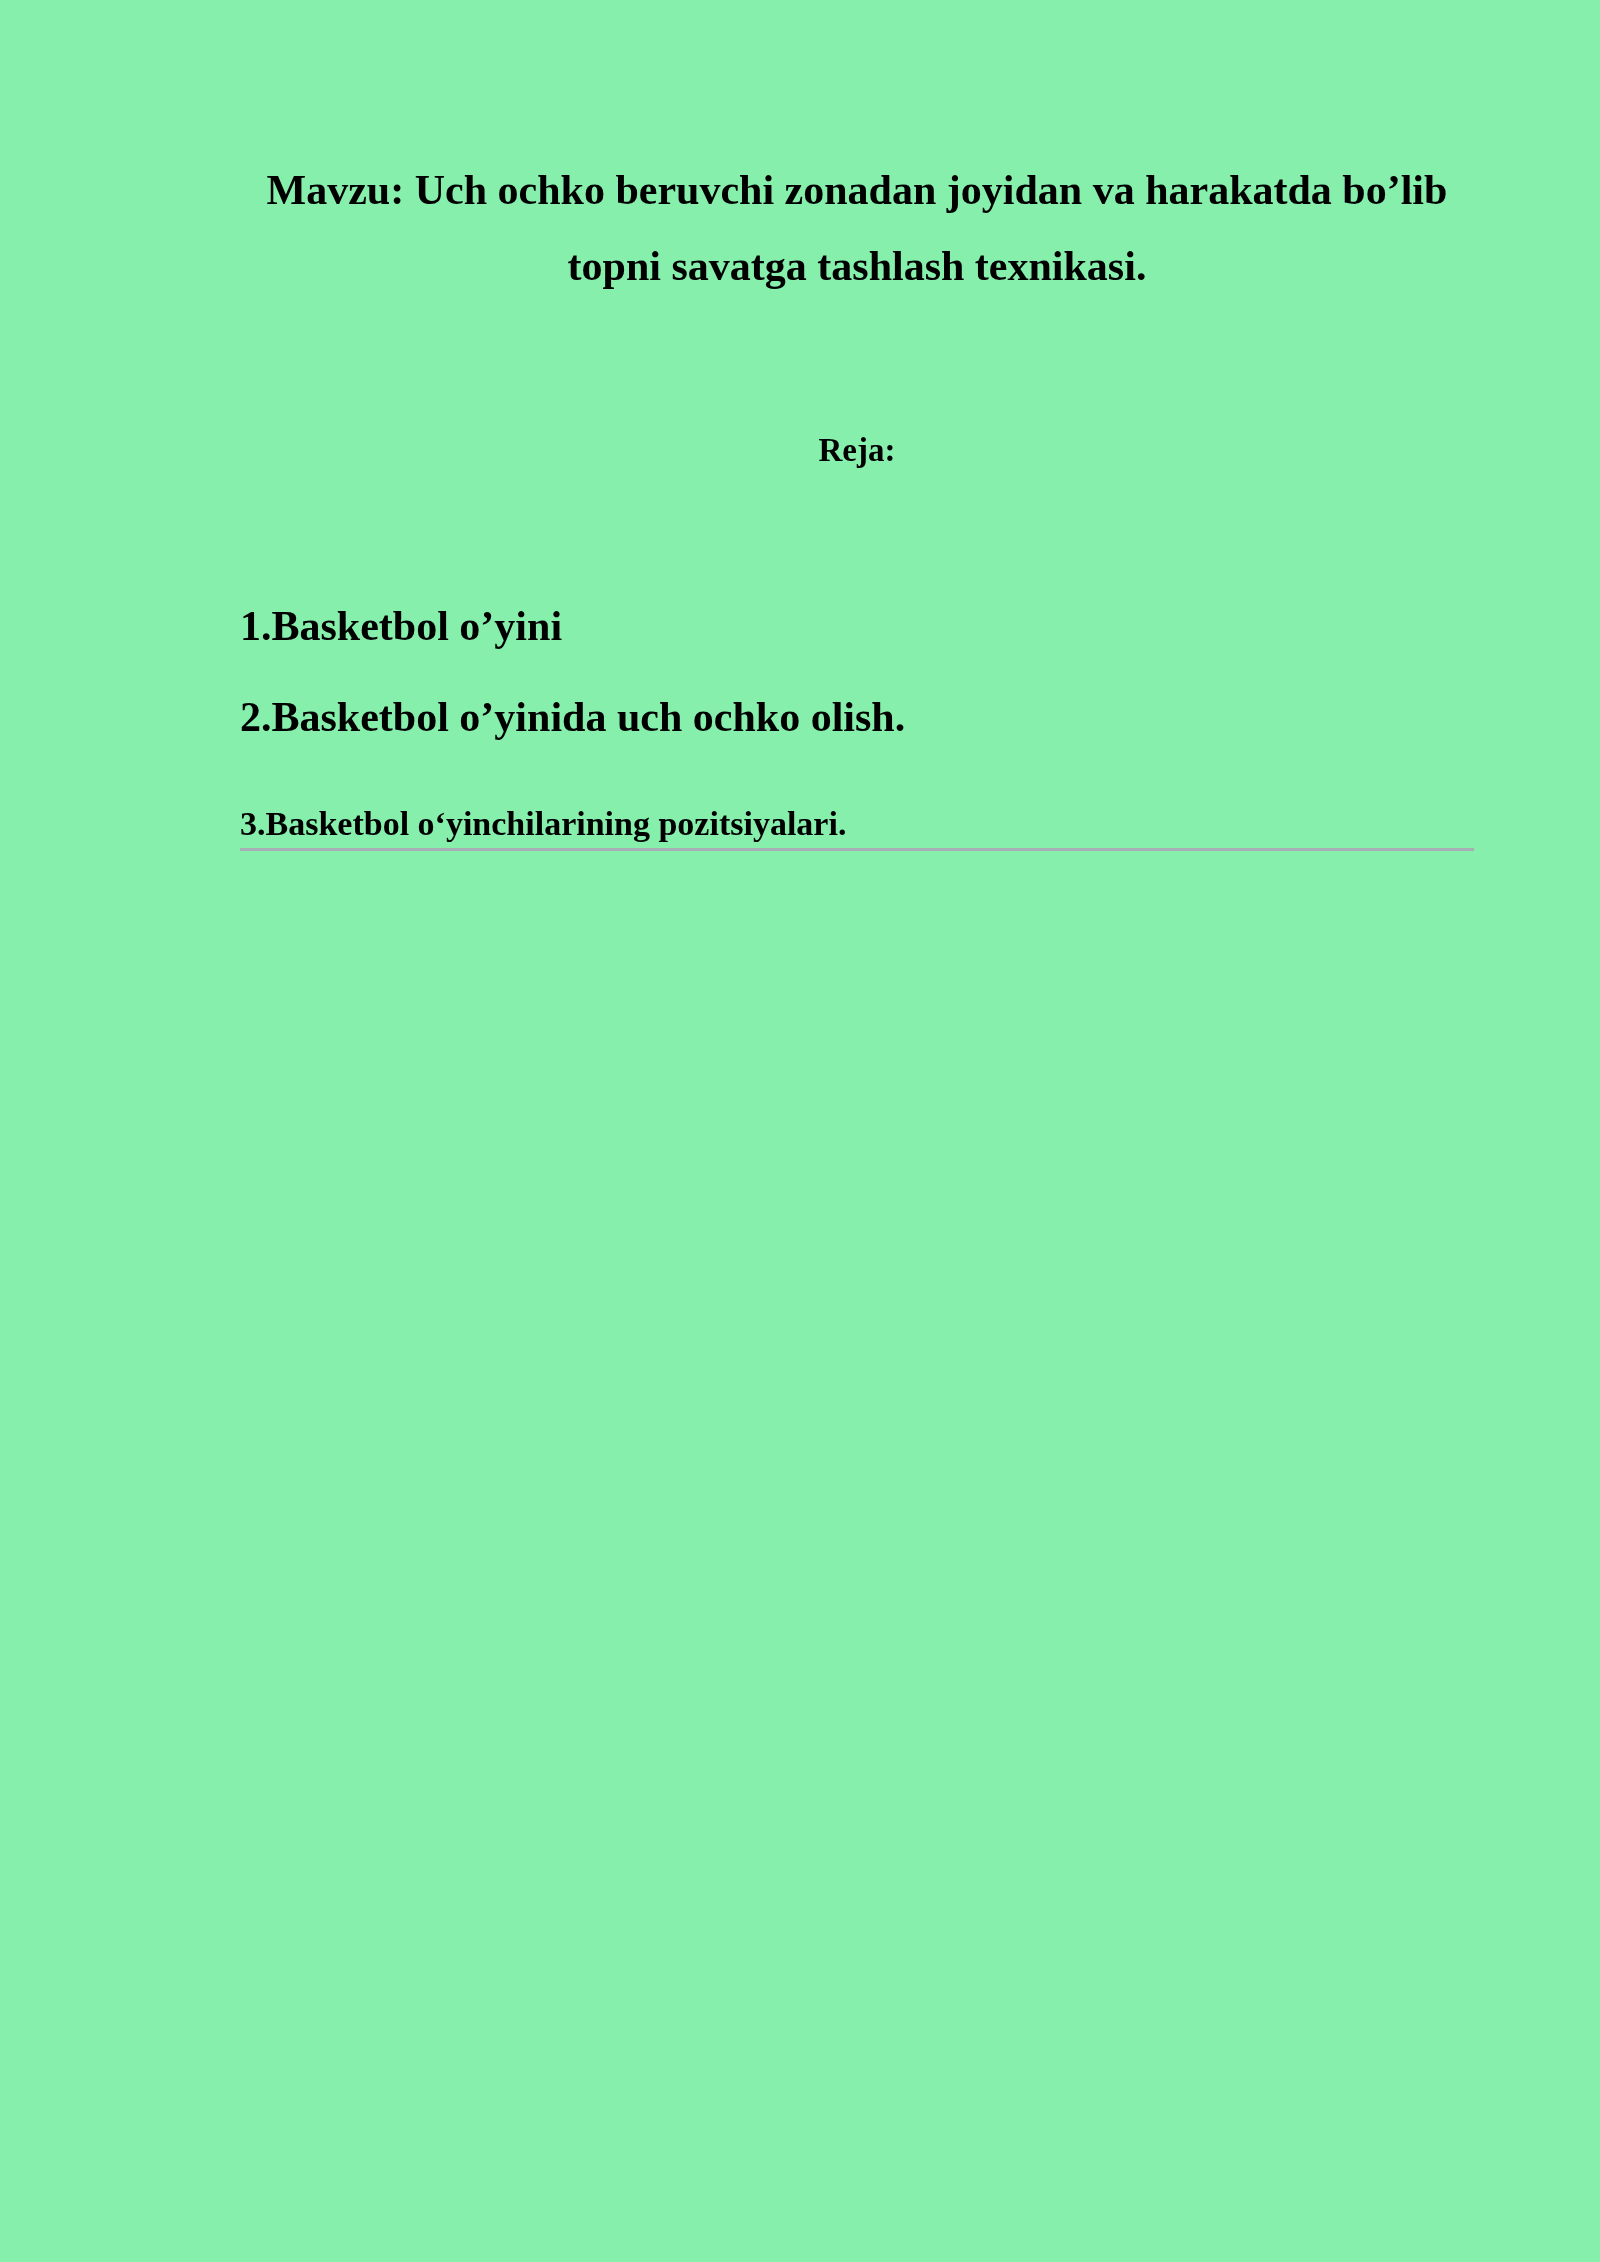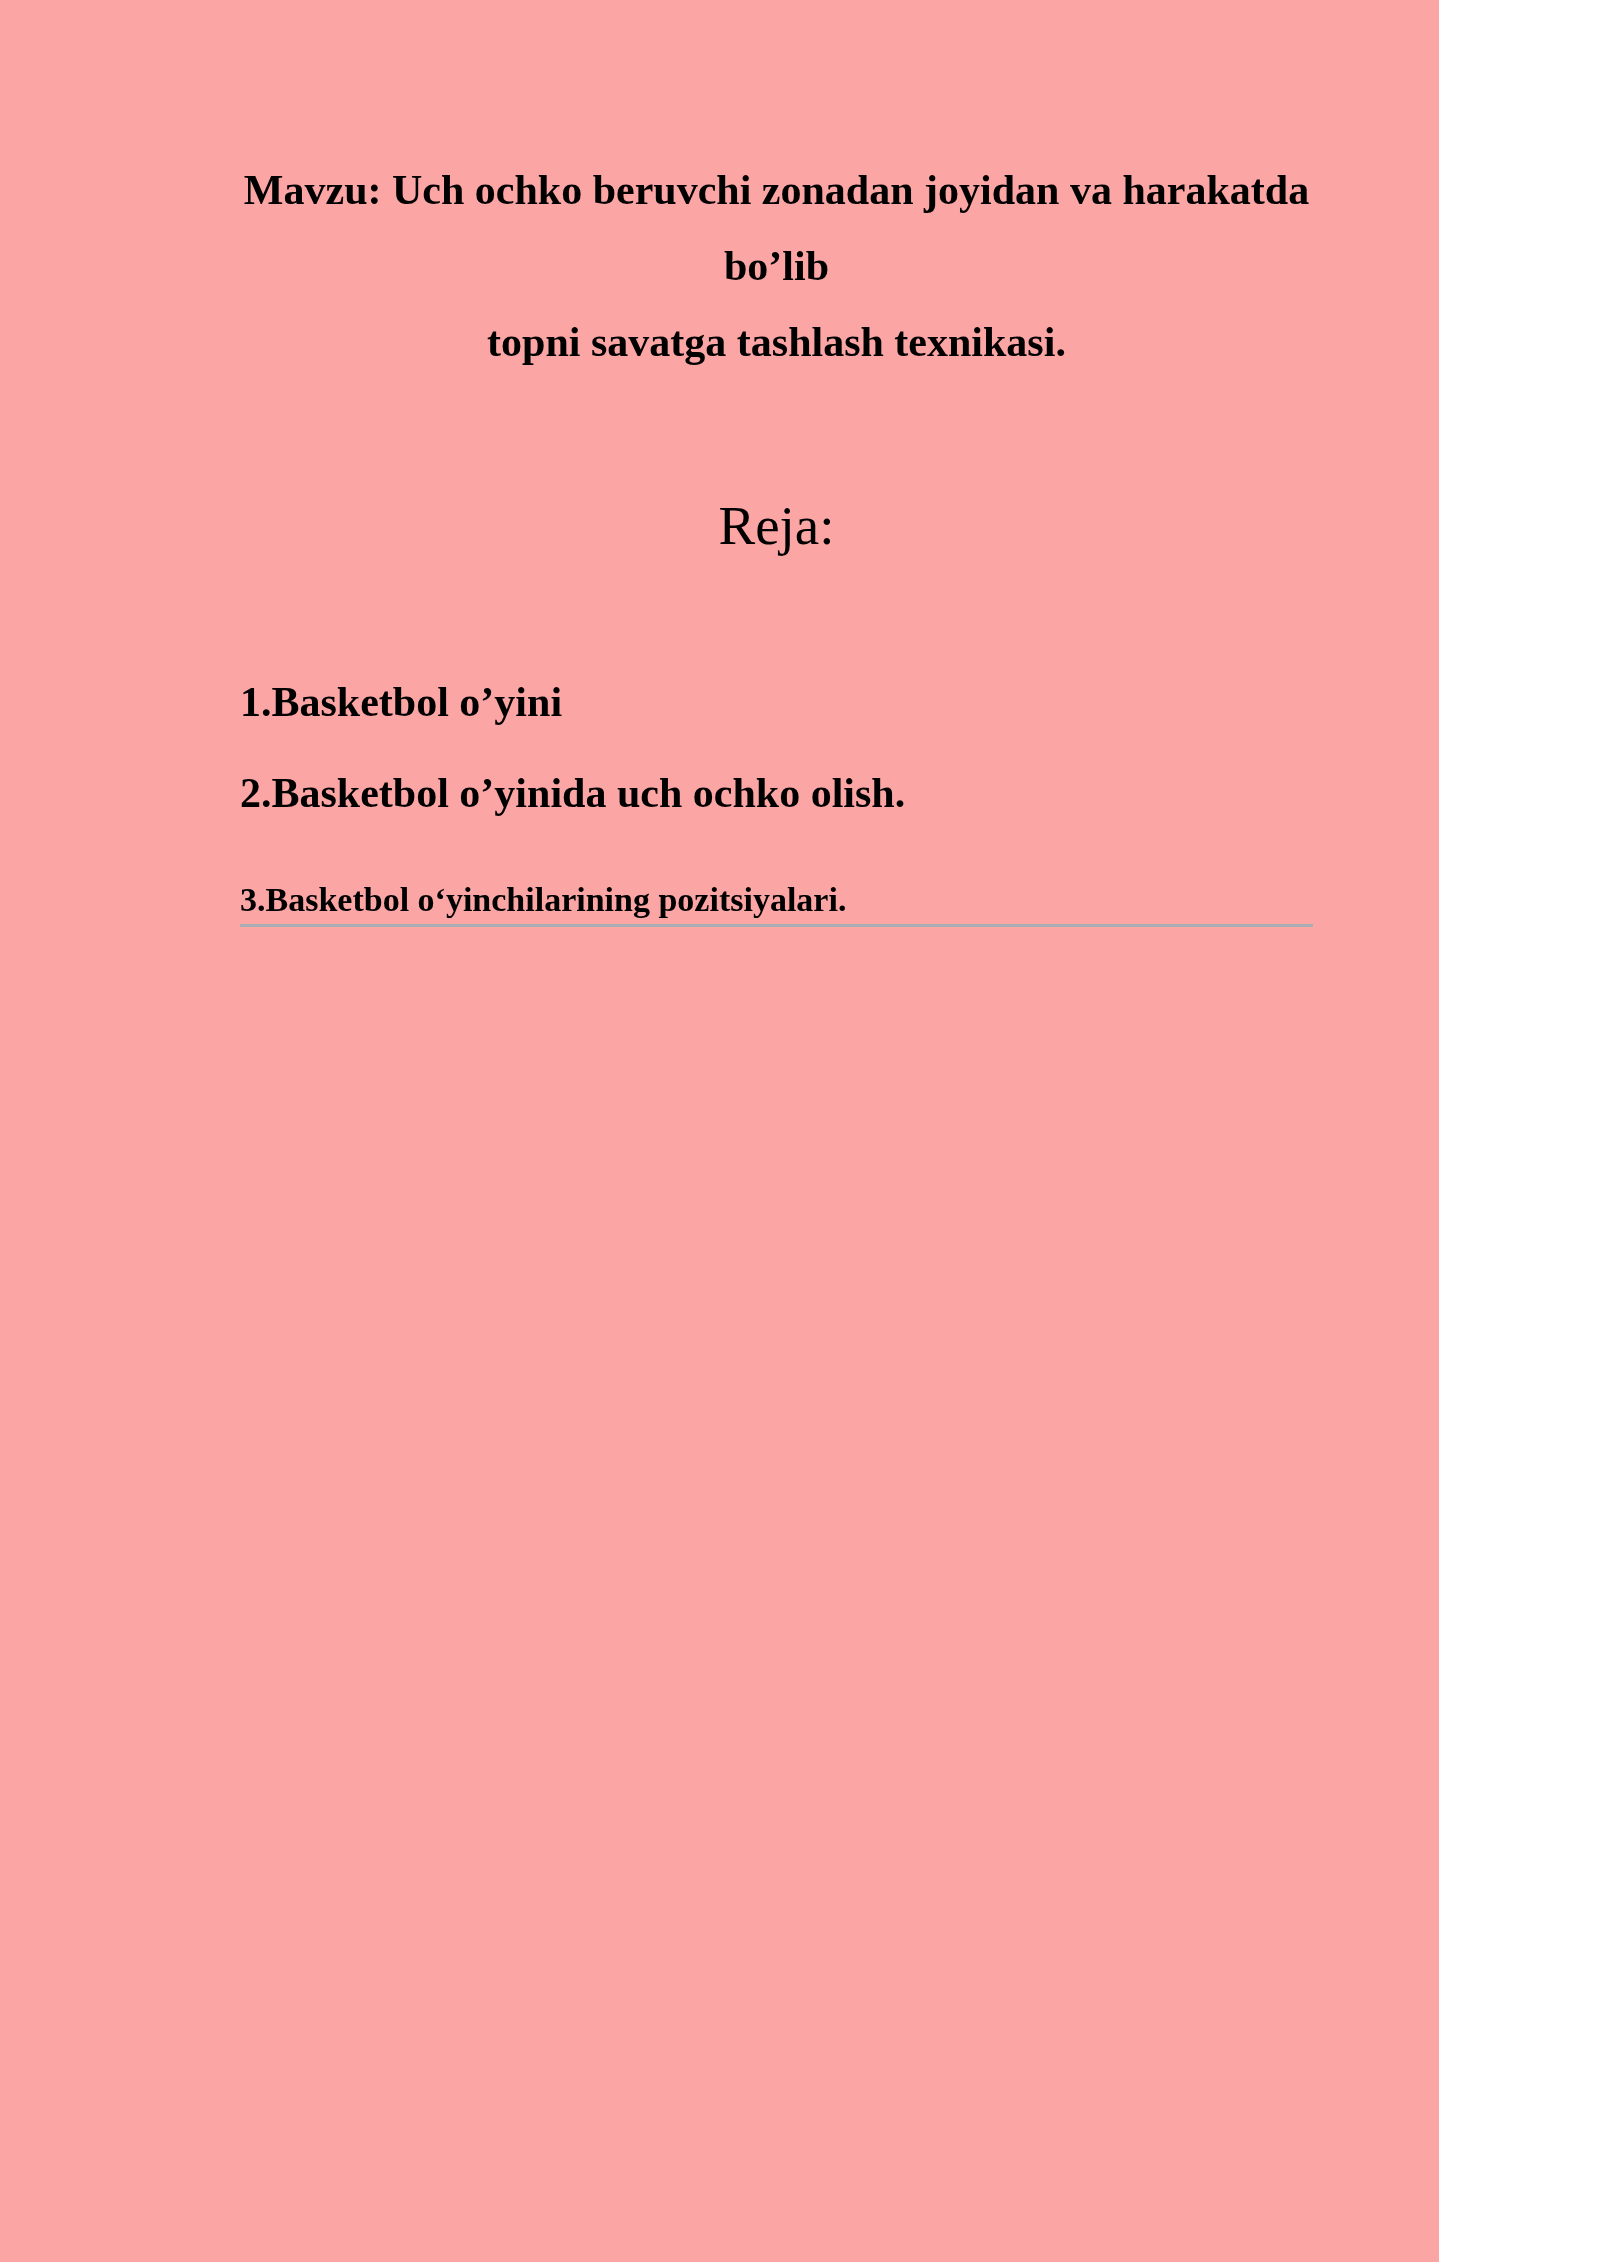--- a/index.html
+++ b/index.html
@@ -9,39 +9,39 @@
   }
   body {
     width: 1600px;
     height: 2262px;
     overflow: hidden;
     font-family: "Liberation Serif", "DejaVu Serif", serif;
     color: #000000;
   }
   .page {
     box-sizing: border-box;
-    width: 1439px;
+    width: 1600px;
     height: 2262px;
     padding: 152px 114px 0 228px;
-    background: #fca5a5;
+    background: #86efac;
   }
   .doc-title {
     margin: 0;
     font-size: 42px;
     font-weight: bold;
     line-height: 76px;
     text-align: center;
   }
   .doc-title .line {
     display: block;
   }
   .plan-heading {
     margin: 108px 0 0 0;
-    font-size: 55px;
-    font-weight: normal;
+    font-size: 33px;
+    font-weight: bold;
     line-height: 76px;
     text-align: center;
   }
   .plan-item {
     margin: 12px;
     font-weight: bold;
     text-align: left;
   }
   .plan-item-1 {
     margin-top: 100px;

